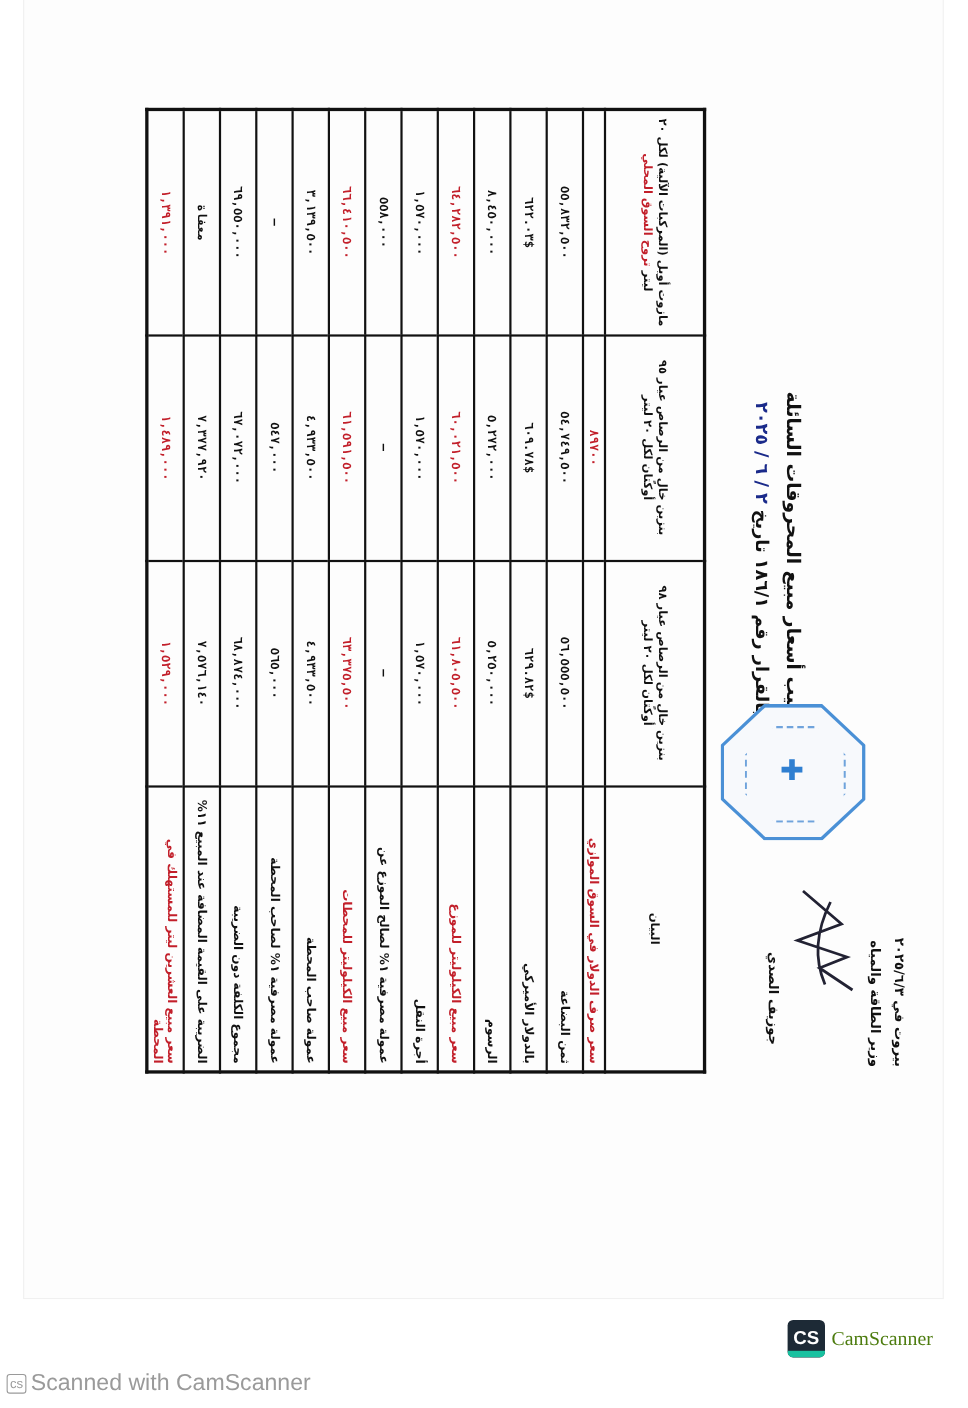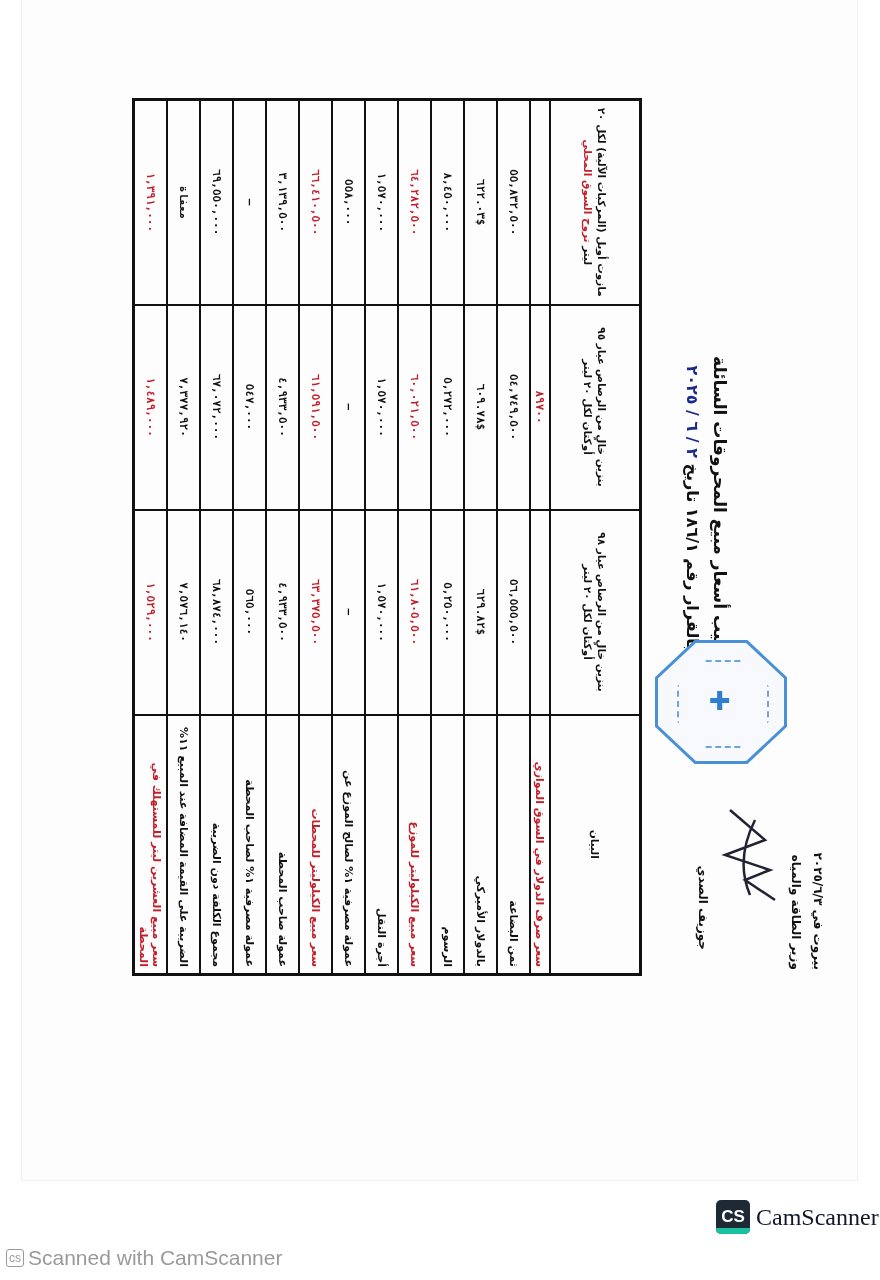--- a/index.html
+++ b/index.html
@@ -71,21 +71,21 @@
 
   .cs-logo {
     position:absolute; left:716px; top:1200px; display:flex; align-items:center; gap:6px;
   }
   .cs-badge {
     width:34px; height:34px; border-radius:5px; background:#1d2a36; color:#fff;
     font-family:"Liberation Sans", sans-serif; font-weight:bold; font-size:17px;
     display:flex; align-items:center; justify-content:center; position:relative; overflow:hidden;
   }
   .cs-badge::after { content:""; position:absolute; left:0; right:0; bottom:0; height:6px; background:#19c1a0; }
-  .cs-name { font-family:"Liberation Serif", serif; font-size:24px; color:#0f172a;text-align:center; }
+  .cs-name { font-family:"Liberation Serif", serif; font-size:18px; color:#4d7c0f;text-align:center; }
   .scanned {
     position:absolute; left:6px; top:1246px; display:flex; align-items:center; gap:4px;
     font-family:"Liberation Sans", sans-serif; color:#9a9a9a; font-size:21px;
   }
   .scanned .mini { border:1.5px solid #9a9a9a; border-radius:3px; font-size:12px; padding:0 2px; line-height:16px; }
 </style>
 </head>
 <body>
 
 <div class="page"></div>

